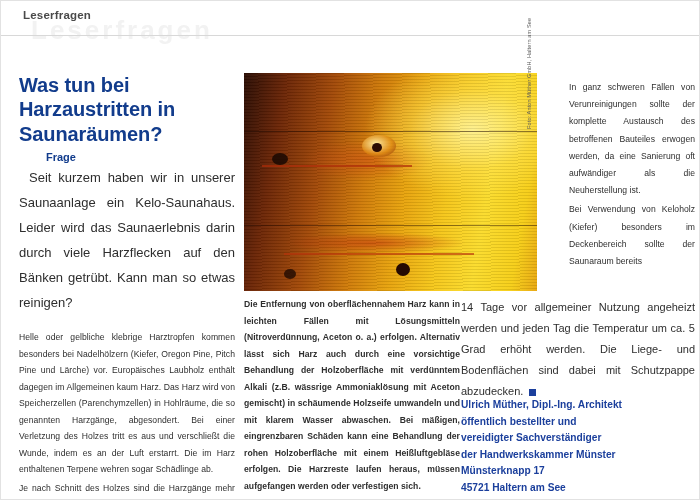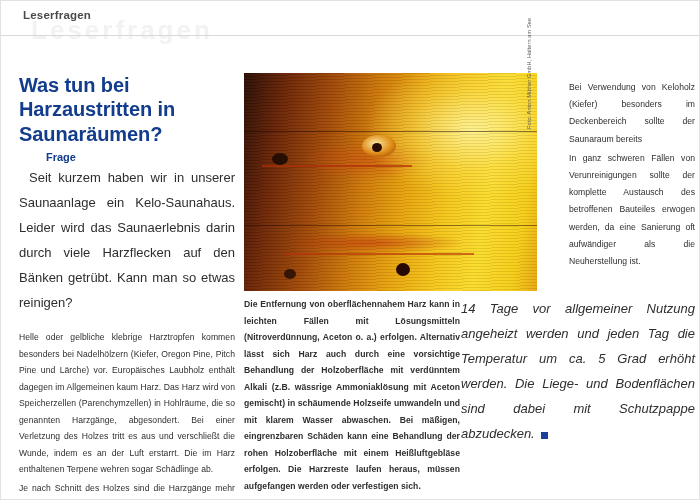--- a/index.html
+++ b/index.html
@@ -128,22 +128,22 @@
     white-space:nowrap;
     letter-spacing:.1px;
   }
 
   
   #closing{
     position:absolute;left:460px;top:296px;width:234px;
   }
   #closing p{
     margin:0;
-    font-size:13px;line-height:1.92;
-    text-align:justify;color:#2e2e2e;font-style:italic;
+    font-size:11px;line-height:1.92;
+    text-align:justify;color:#2e2e2e;
   }
   #end-mark{
     display:inline-block;
     width:7px;height:7px;
     background:#1b3f9c;
     margin-left:6px;
     vertical-align:-1px;
   }
 
   
@@ -193,22 +193,30 @@
       <div class="grain-line" style="left:40px;top:180px;width:190px;height:2px;background:rgba(185,50,10,.65);"></div>
     </div>
     <div id="photo-credit">Foto: Anton Müther GmbH, Haltern am See</div>
   </div>
 
   <div class="col" id="col2">
     <p class="body">Die Entfernung von oberflächennahem Harz kann in leichten Fällen mit Lösungsmitteln (Nitroverdünnung, Aceton o. a.) erfolgen. Alternativ lässt sich Harz auch durch eine vorsichtige Behandlung der Holzoberfläche mit verdünntem Alkali (z.B. wässrige Ammoniaklösung mit Aceton gemischt) in schäumende Holzseife umwandeln und mit klarem Wasser abwaschen. Bei mäßigen, eingrenzbaren Schäden kann eine Behandlung der rohen Holzoberfläche mit einem Heißluftgebläse erfolgen. Die Harzreste laufen heraus, müssen aufgefangen werden oder verfestigen sich.</p>
   </div>
 
   <div class="col" id="col3">
+    <p class="body">In ganz schweren Fällen von Verunreinigungen sollte der komplette Austausch des betroffenen Bauteiles erwogen werden, da eine Sanierung oft aufwändiger als die Neuherstellung ist.</p>
     <p class="body">Bei Verwendung von Keloholz (Kiefer) besonders im Deckenbereich sollte der Saunaraum bereits</p>
-    <p class="body">In ganz schweren Fällen von Verunreinigungen sollte der komplette Austausch des betroffenen Bauteiles erwogen werden, da eine Sanierung oft aufwändiger als die Neuherstellung ist.</p>
   </div>
 
   <div id="closing">
     <p><span>14 Tage vor allgemeiner Nutzung angeheizt werden und jeden Tag die Temperatur um ca. 5 Grad erhöht werden. Die Liege- und Bodenflächen sind dabei mit Schutzpappe abzudecken.</span><span id="end-mark"></span></p>
   </div>
 
+  <div id="signature">
+    <div>Ulrich Müther, Dipl.-Ing. Architekt</div>
+    <div>öffentlich bestellter und</div>
+    <div>vereidigter Sachverständiger</div>
+    <div>der Handwerkskammer Münster</div>
+    <div>Münsterknapp 17</div>
+    <div>45721 Haltern am See</div>
+  </div>
 
 </div>
 
 </body></html>

